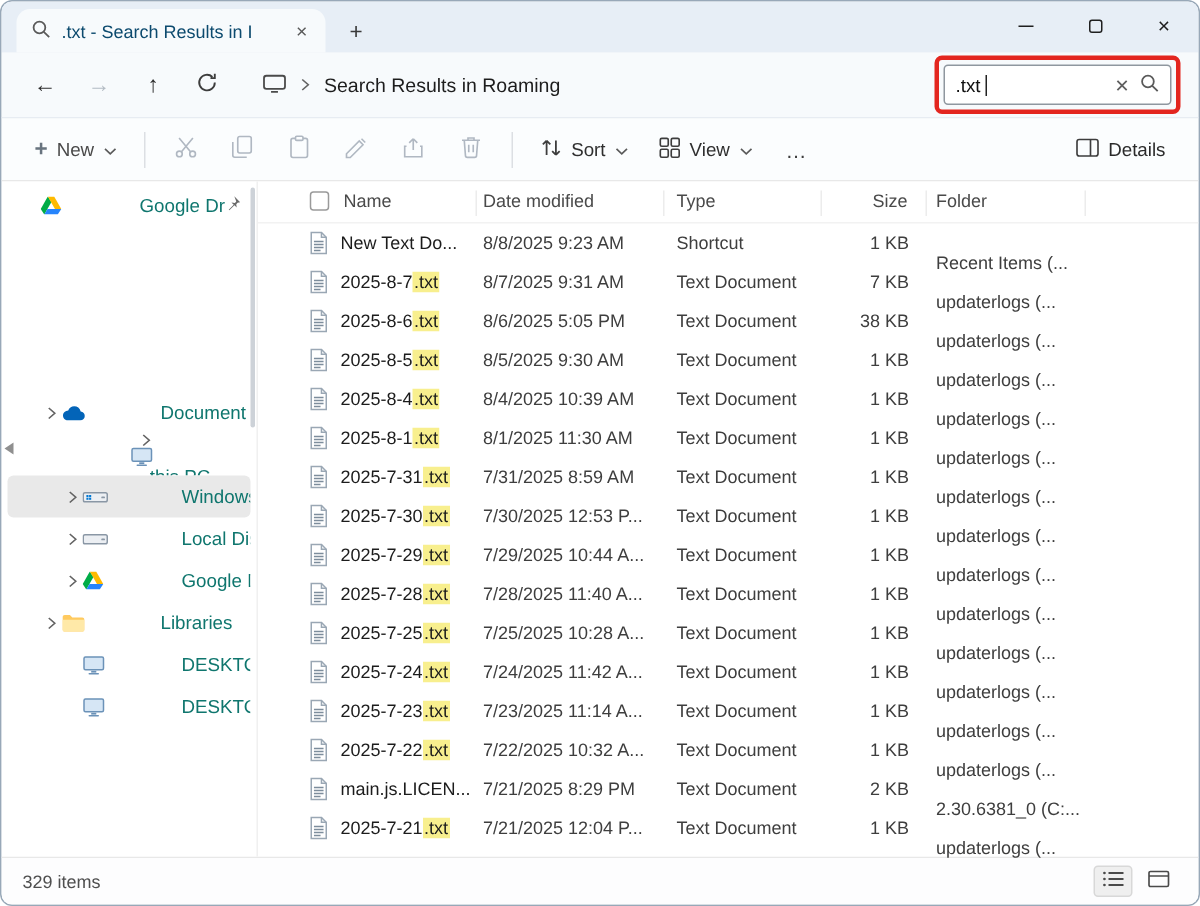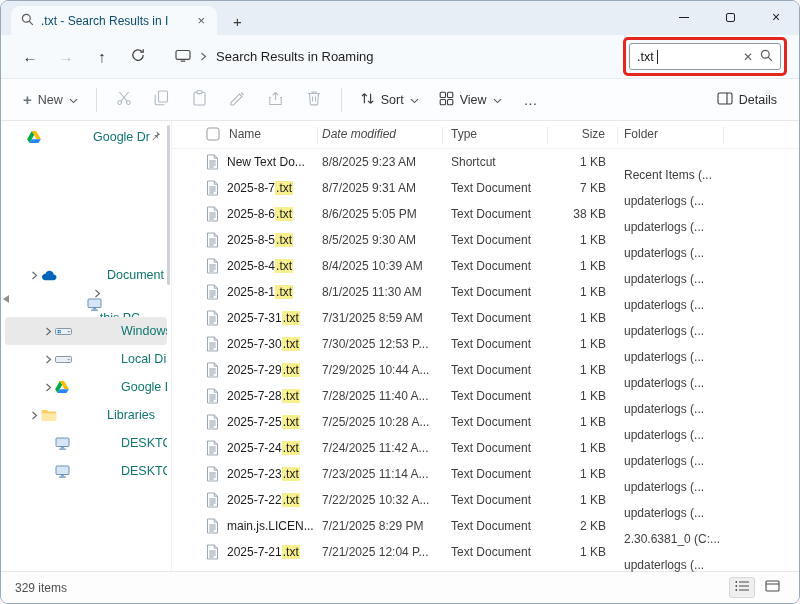--- a/index.html
+++ b/index.html
@@ -69,21 +69,21 @@
   .pin { margin-left:auto; padding-right:6px; flex:none; }
   .sb-spacer { height:110px; }
   .sb-vscroll { position:absolute; right:1px; top:4px; width:3px; height:160px; background:#cdd2d8; border-radius:2px; }
   .sb-scroll-left { position:absolute; left:2px; top:174px; width:0; height:0;
     border-top:4px solid transparent; border-bottom:4px solid transparent; border-right:6px solid #8f8f8f; }
 
   .filearea { flex:1; min-width:0; padding-top:2px; border-left:1px solid #f0f0f0; }
   .fheader { display:flex; align-items:center; height:26px; color:#4a4a4a; border-bottom:1px solid #f2f2f2; }
   .hc { height:17px; display:flex; align-items:flex-start; border-right:1px solid #ececec; white-space:nowrap; overflow:hidden; }
   .hc.name { width:146px; padding-left:34px; gap:9px; flex:none; }
-  .hc.date { width:125px; padding-left:4px; flex:none;font-style:italic; }
+  .hc.date { width:125px; padding-left:4px; flex:none; }
   .hc.type { width:105px; padding-left:8px; flex:none; }
   .hc.size { width:70px; justify-content:flex-end; padding-right:12px; flex:none; }
   .hc.folder { width:106px; padding-left:6px; flex:none; }
   .hc.fill { flex:1; border-right:none; }
   .hcheck { display:flex; align-items:center; }
 
   .frow { display:flex; align-items:center; height:26px; }
   .c { white-space:nowrap; overflow:hidden; }
   .c.name { width:146px; padding-left:34px; display:flex; align-items:center; gap:8px; flex:none; color:#1c1c1c; }
   .doc { flex:none; display:flex; align-items:center; }

